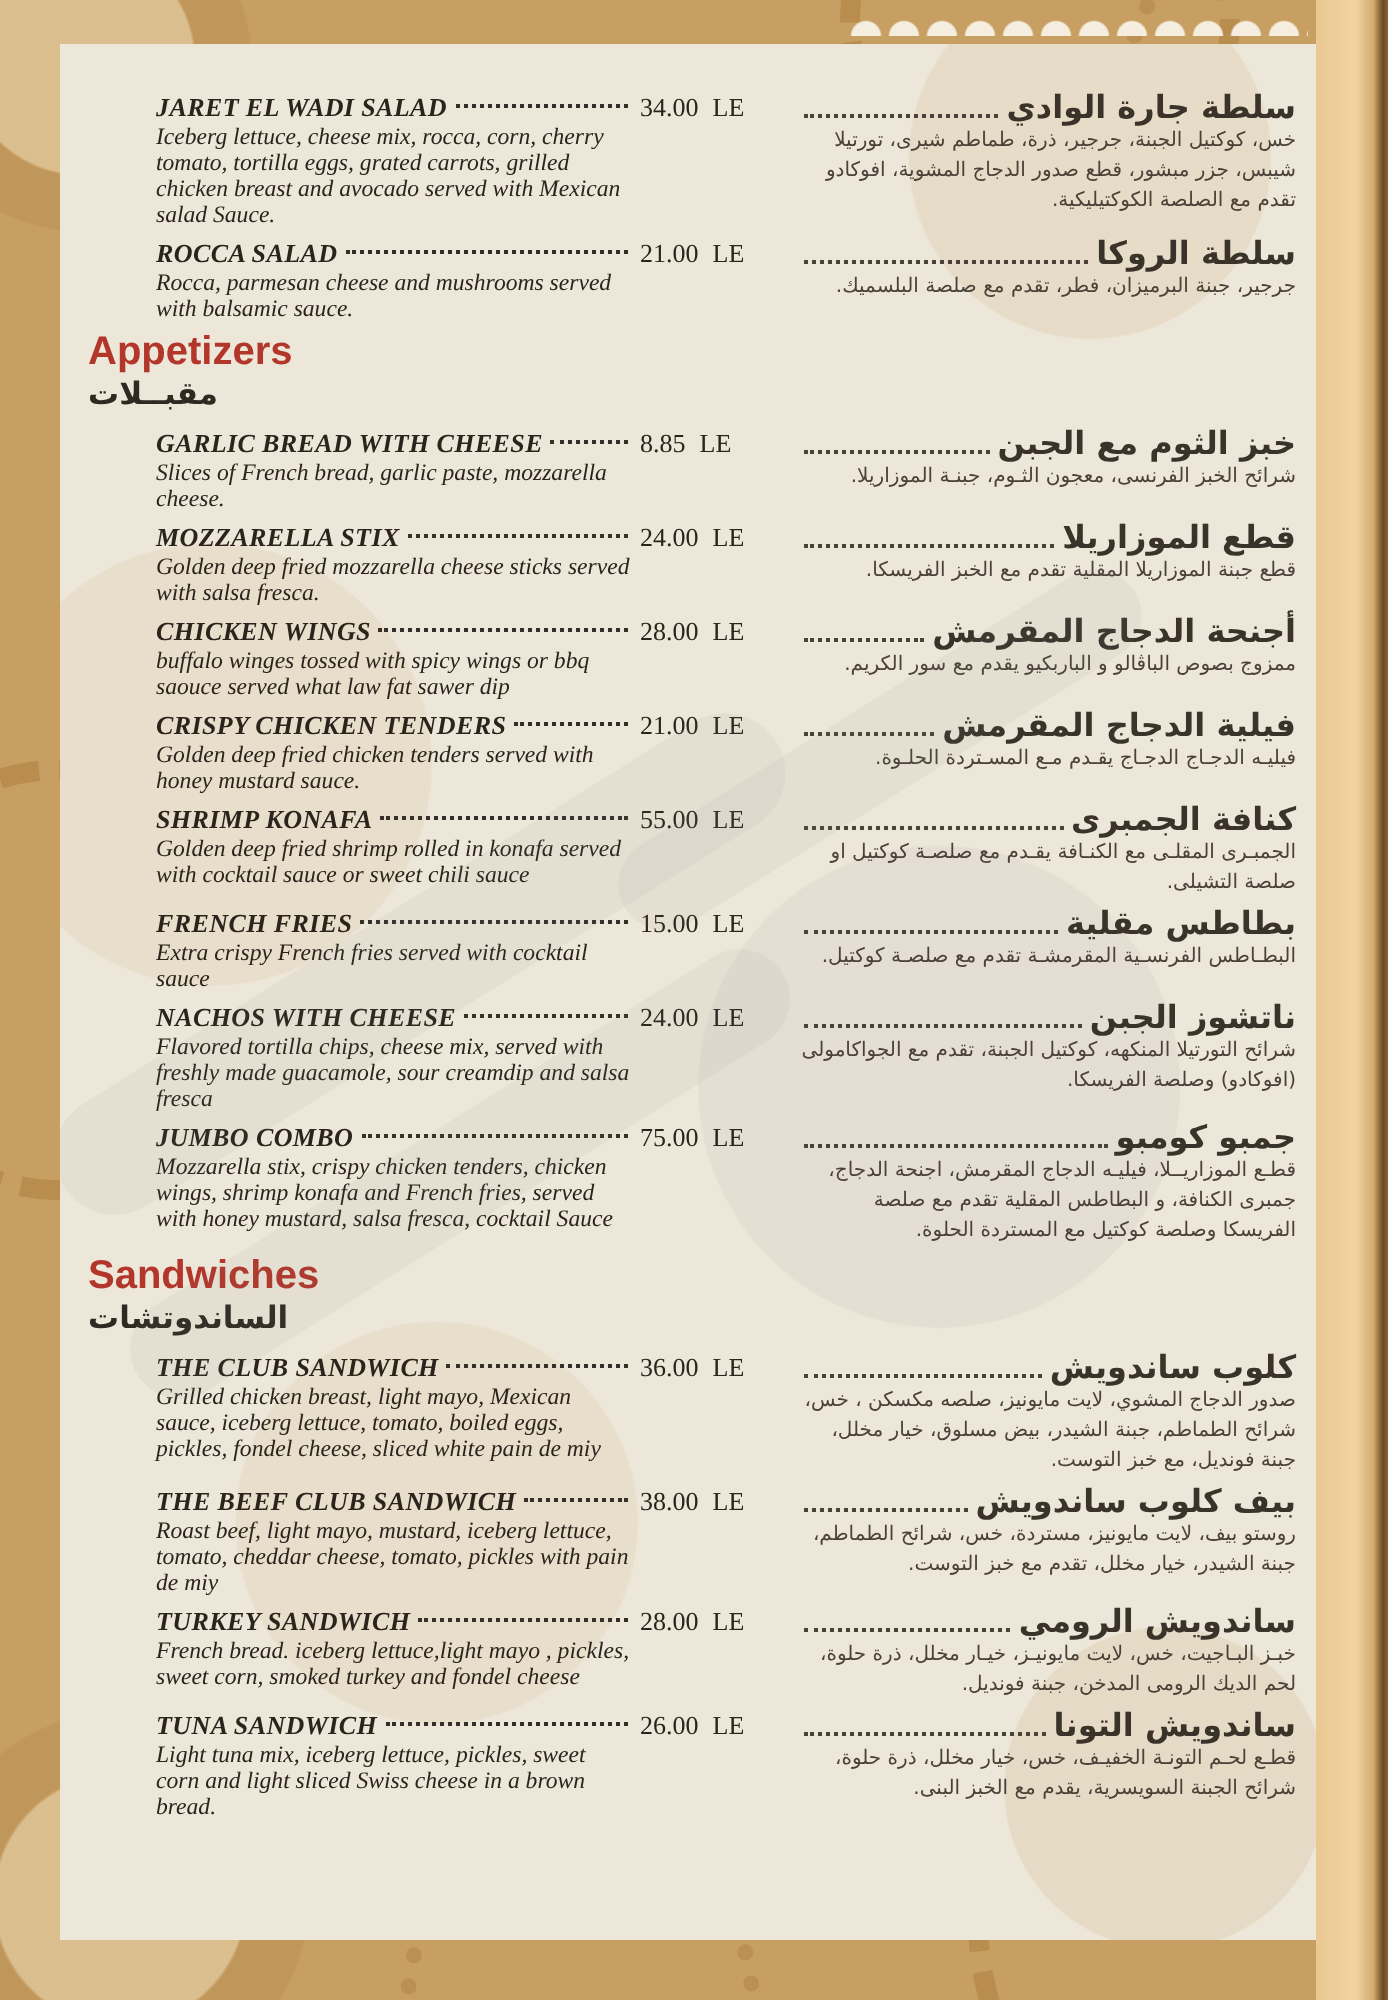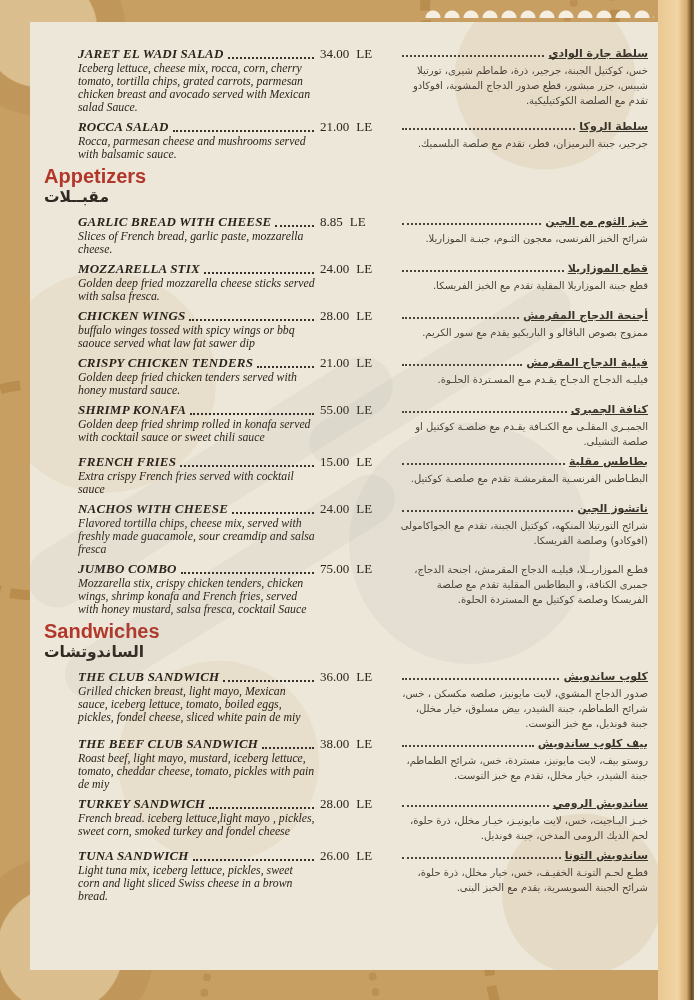--- a/index.html
+++ b/index.html
@@ -42,32 +42,32 @@
     display:grid;
     grid-template-columns:34px 238px 84px 1fr;
     margin-bottom:5px;
     color:#2b241c;
   }
   .badge {
     width:21px; height:21px; border-radius:50%; margin-top:1px; margin-left:4px;
     background:radial-gradient(circle,#bfe1f2 0 14%, #4a8fc0 15% 36%, #2e5f8e 37% 44%, #6b4a26 45% 74%, #9a7a46 75% 88%, rgba(0,0,0,0) 89%);
     box-shadow:0 0 0 1px rgba(90,62,28,.35) inset;
   }
-  .en-name-row { display:flex; align-items:flex-end; }
+  .en-name-row { display:flex; align-items:center; }
   .en-name {
     font-style:italic; font-weight:bold; font-size:13px; letter-spacing:.2px;
     line-height:15px; white-space:nowrap;
   }
   .leader { flex:1 1 6px; border-bottom:2px dotted #35302a; margin:0 2px 2px 4px; min-width:6px; }
   .en-desc { font-style:italic; font-size:11.8px; line-height:13px; margin-top:1px; }
   .price-cell { font-size:13px; line-height:15px; white-space:nowrap; padding-left:4px; }
   .price-cur { margin-left:7px; }
   .ar-cell { direction:rtl; text-align:right; font-family:"DejaVu Sans", sans-serif; padding-right:2px; }
   .ar-name-row { display:flex; align-items:baseline; }
-  .ar-name { font-weight:bold; font-size:11px; line-height:16px; color:#3a332a; white-space:nowrap;text-decoration:underline; }
+  .ar-name { font-weight:bold; font-size:16px; line-height:16px; color:#3a332a; white-space:nowrap; }
   .ar-leader { flex:1 1 6px; border-bottom:2px dotted #4a433a; margin:0 4px 3px 2px; min-width:6px; }
   .ar-desc { font-size:10px; line-height:15px; color:#4a4238; margin-top:1px; }
   
   .sec { margin:4px 0 7px 0; }
   .sec-en { font-family:"Liberation Sans", sans-serif; font-weight:bold; font-size:20px; line-height:21px; color:#b2362a; }
   .sec-ar { font-family:"DejaVu Sans", sans-serif; font-weight:bold; font-size:15.5px; line-height:20px; color:#2f2921; }
 </style>
 </head>
 <body>
 
@@ -88,21 +88,21 @@
   <div class="wm" style="left:260px; top:330px; width:300px; height:46px; transform:rotate(-32deg);"></div>
 
   <div id="menu-body">
       <div class="item">
         <div><span class="badge"></span></div>
         <div>
           <div class="en-name-row">
             <span class="en-name">JARET EL WADI SALAD</span>
             <span class="leader"></span>
           </div>
-          <div class="en-desc">Iceberg lettuce, cheese mix, rocca, corn, cherry tomato, tortilla chips, grated carrots, parmesan chicken breast and avocado served with Mexican salad Sauce.</div>
+          <div class="en-desc">Iceberg lettuce, cheese mix, rocca, corn, cherry tomato, tortilla eggs, grated carrots, grilled chicken breast and avocado served with Mexican salad Sauce.</div>
         </div>
         <div class="price-cell"><span>34.00</span><span class="price-cur">LE</span></div>
         <div class="ar-cell">
           <div class="ar-name-row">
             <span class="ar-name">سلطة جارة الوادي</span>
             <span class="ar-leader"></span>
           </div>
           <div class="ar-desc">خس، كوكتيل الجبنة، جرجير، ذرة، طماطم شيرى، تورتيلا شيبس، جزر مبشور، قطع صدور الدجاج المشوية، افوكادو تقدم مع الصلصة الكوكتيليكية.</div>
         </div>
       </div>
@@ -258,20 +258,24 @@
         <div><span class="badge"></span></div>
         <div>
           <div class="en-name-row">
             <span class="en-name">JUMBO COMBO</span>
             <span class="leader"></span>
           </div>
           <div class="en-desc">Mozzarella stix, crispy chicken tenders, chicken wings, shrimp konafa and French fries, served with honey mustard, salsa fresca, cocktail Sauce</div>
         </div>
         <div class="price-cell"><span>75.00</span><span class="price-cur">LE</span></div>
         <div class="ar-cell">
+          <div class="ar-name-row">
+            <span class="ar-name">جمبو كومبو</span>
+            <span class="ar-leader"></span>
+          </div>
           <div class="ar-desc">قطـع الموزاريــلا، فيليـه الدجاج المقرمش، اجنحة الدجاج، جمبرى الكنافة، و البطاطس المقلية تقدم مع صلصة الفريسكا وصلصة كوكتيل مع المستردة الحلوة.</div>
         </div>
       </div>
       <div class="sec">
         <div class="sec-en">Sandwiches</div>
         <div class="sec-ar">الساندوتشات</div>
       </div>
       <div class="item">
         <div><span class="badge"></span></div>
         <div>

